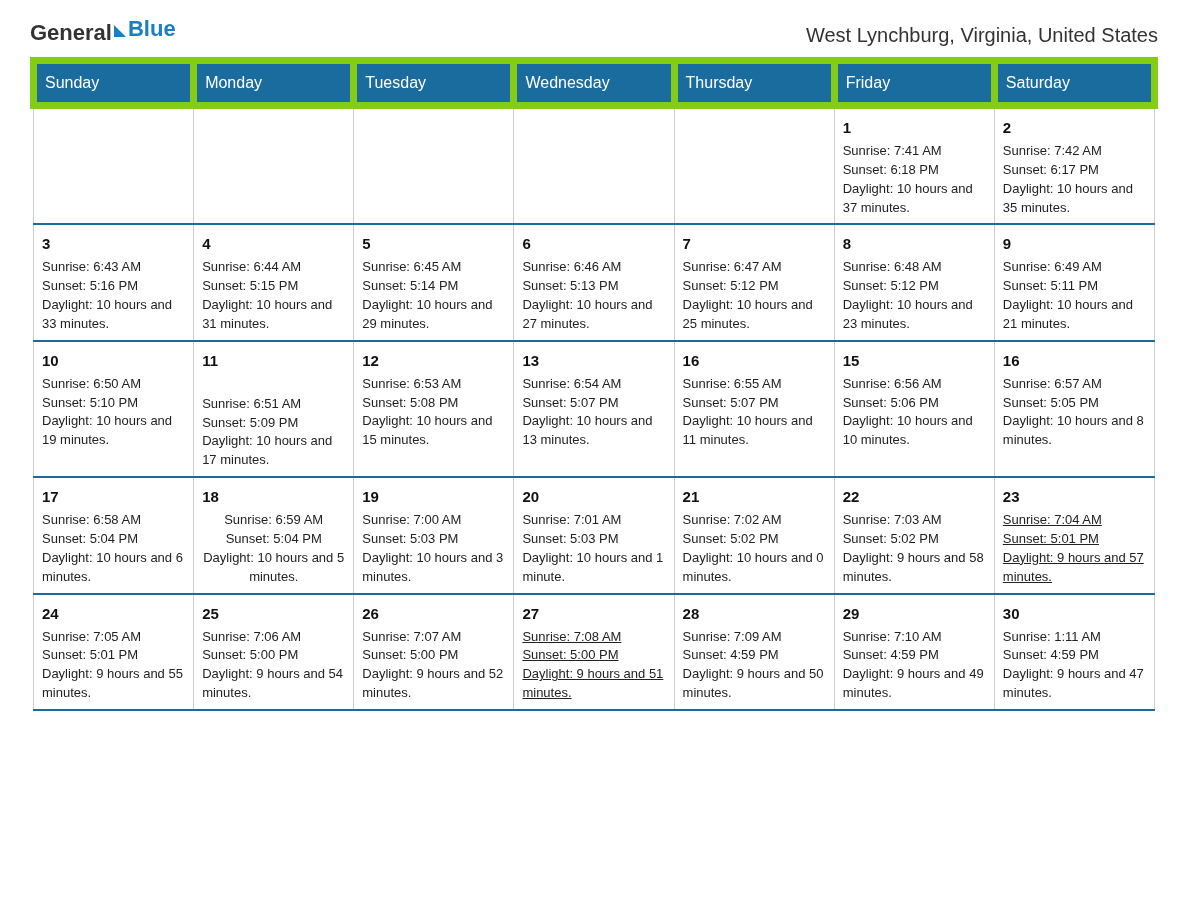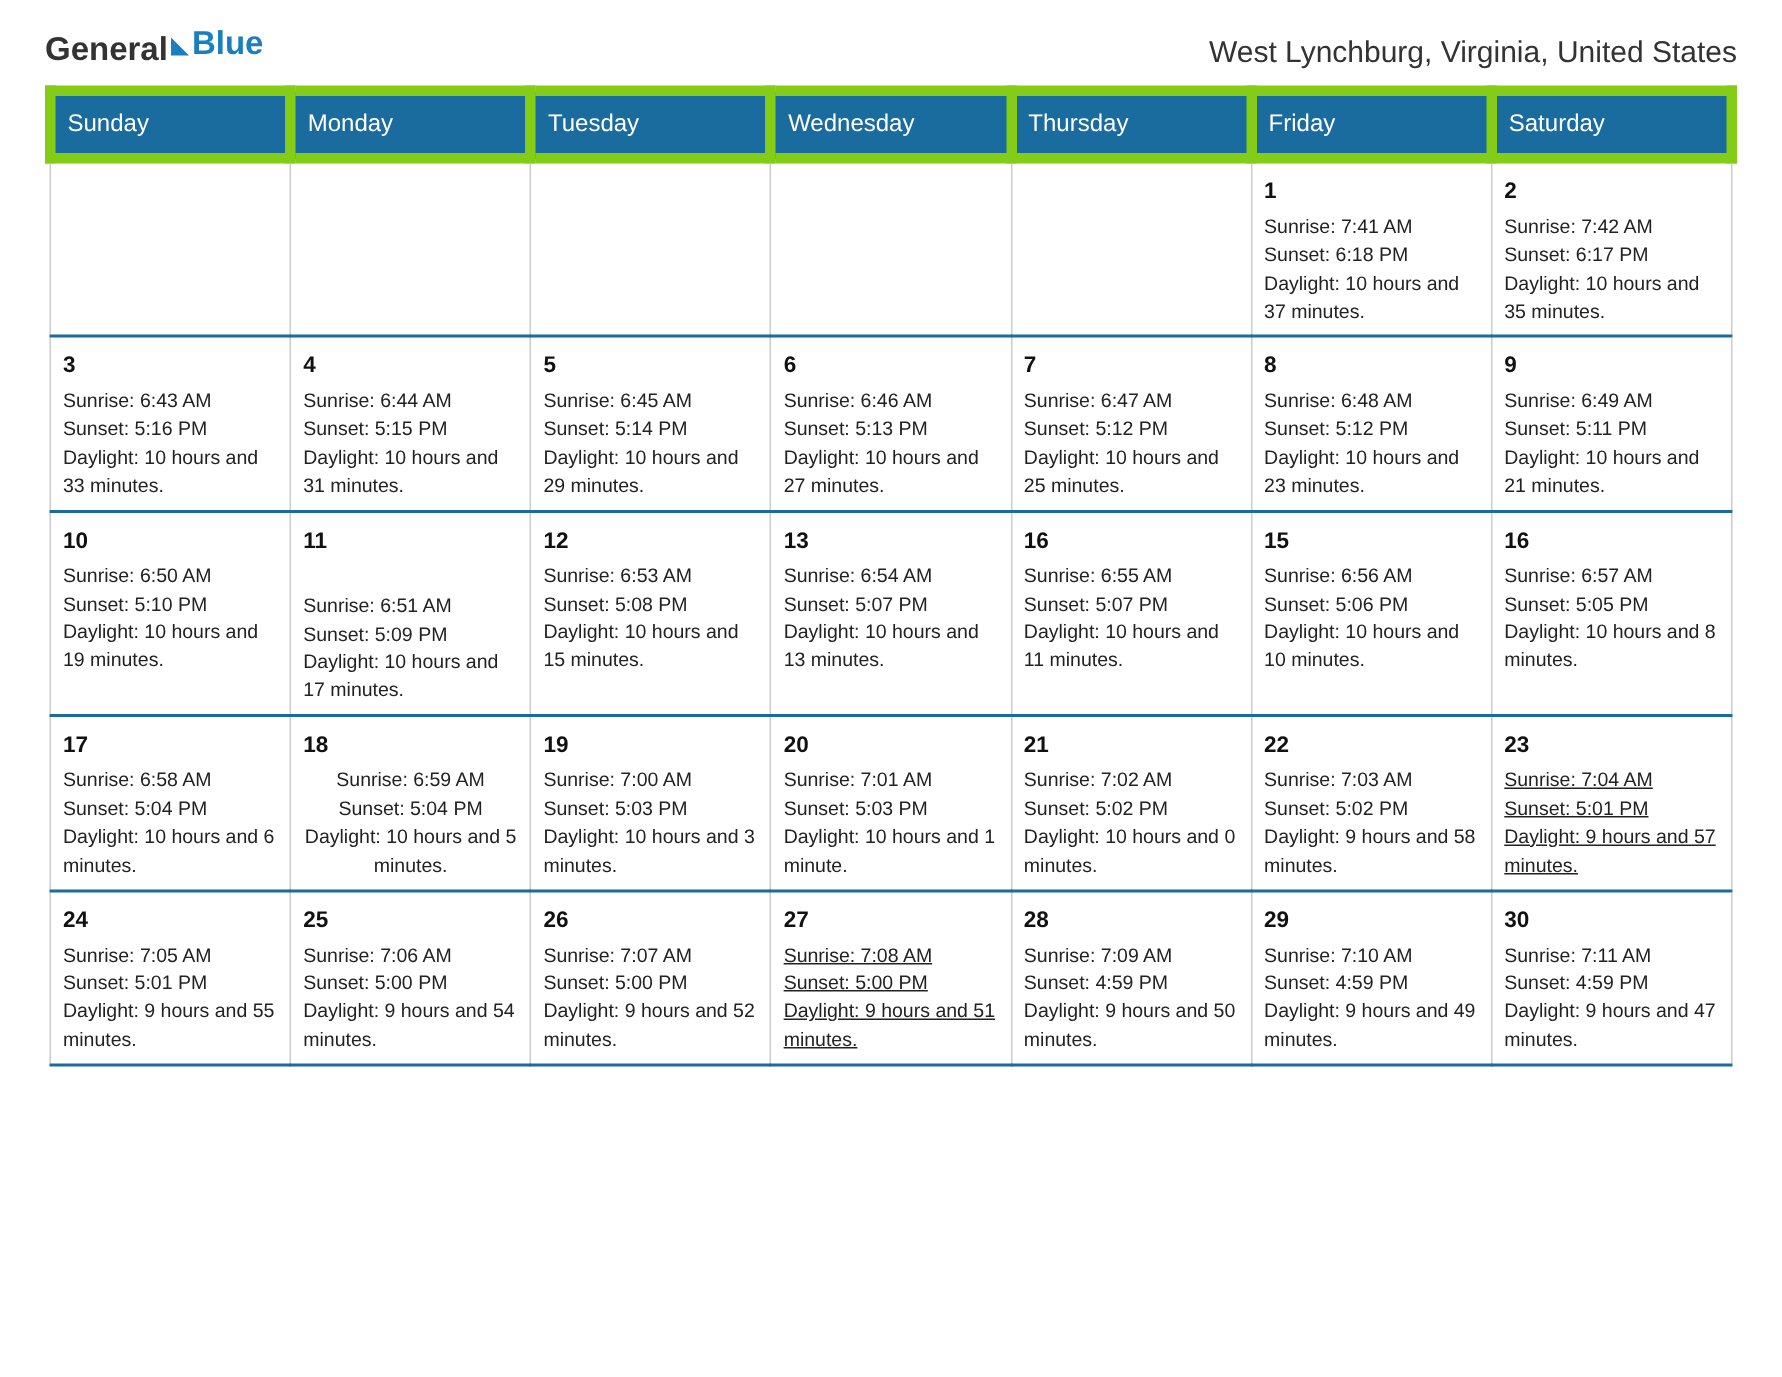--- a/index.html
+++ b/index.html
@@ -314,19 +314,19 @@
 Daylight: 9 hours and 50 minutes.</div>
         </td>
         <td>
           <div class="day-number">29</div>
           <div class="day-info" style="white-space: pre-line;">Sunrise: 7:10 AM
 Sunset: 4:59 PM
 Daylight: 9 hours and 49 minutes.</div>
         </td>
         <td>
           <div class="day-number">30</div>
-          <div class="day-info" style="white-space: pre-line;">Sunrise: 7:11 AM
+          <div class="day-info" style="white-space: pre-line;">Sunrise: 1:11 AM
 Sunset: 4:59 PM
 Daylight: 9 hours and 47 minutes.</div>
         </td>
       </tr>
     </tbody>
 </table>
 
 </body></html>

